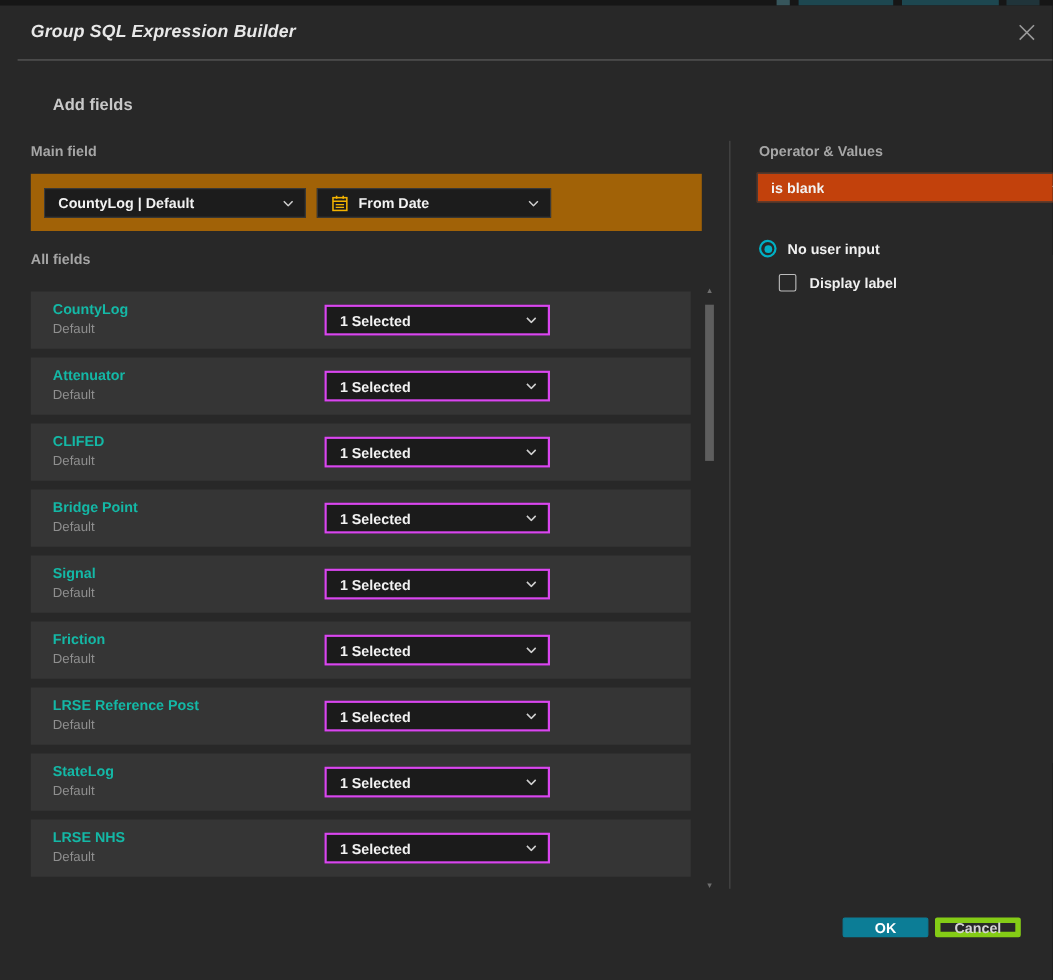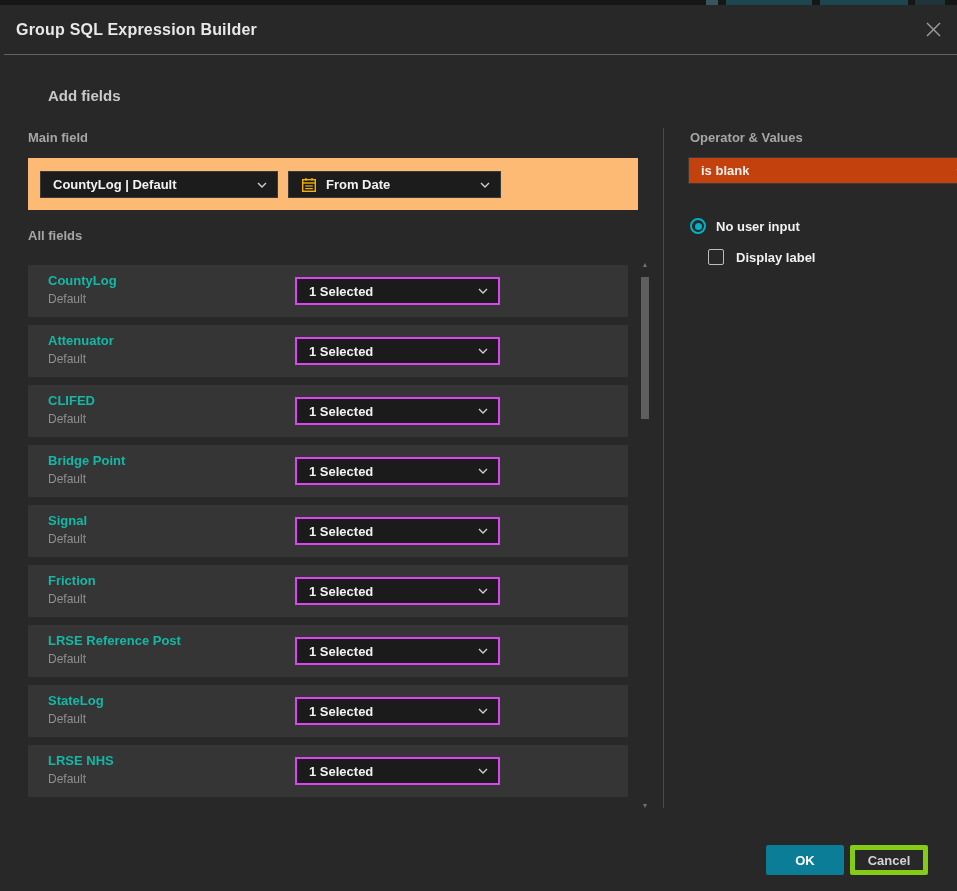--- a/index.html
+++ b/index.html
@@ -13,41 +13,41 @@
   .backdrop-strip{position:absolute;top:0;left:0;width:957px;height:5px;background:#161616;}
   .backdrop-strip .frag{position:absolute;top:0;height:5px;}
   .frag-a{left:706px;width:12px;background:#37565c;}
   .frag-b{left:726px;width:86px;background:#1d4750;}
   .frag-c{left:820px;width:88px;background:#1d4750;}
   .frag-d{left:915px;width:30px;background:#20343a;}
 
   
   .dialog{position:absolute;top:5px;left:0;width:957px;height:886px;background:#282828;}
 
-  .titlebar{position:absolute;top:0;left:4px;right:0;height:49px;border-bottom:1px solid #626262;}
+  .titlebar{position:absolute;top:0;left:16px;right:0;height:49px;border-bottom:1px solid #626262;font-style:italic;}
   .dialog-title{position:absolute;left:12px;top:0;line-height:49px;font-size:16px;font-weight:700;color:#e8e8e8;letter-spacing:.2px;}
   .close-btn{position:absolute;right:14px;top:14px;width:20px;height:20px;cursor:pointer;display:flex;align-items:center;justify-content:center;}
 
   .section-title{position:absolute;left:28px;top:82px;font-size:15px;font-weight:700;color:#c9c9c9;margin-left:20px;}
   .group-label{font-size:13px;font-weight:700;color:#a6a6a6;}
   .lbl-mainfield{position:absolute;left:28px;top:125px;}
   .lbl-allfields{position:absolute;left:28px;top:223px;}
   .lbl-operator{position:absolute;left:690px;top:125px;}
 
   
   .select{
     background:#1c1c1c;border:1px solid #3a3a3a;color:#f2f2f2;
     font-size:13px;font-weight:600;display:flex;align-items:center;
     padding:0 10px 0 12px;box-sizing:border-box;cursor:pointer;
   }
   .select .chev{margin-left:auto;display:flex;align-items:center;}
   .select .txt{white-space:nowrap;overflow:hidden;}
 
   
-  .main-field-band{position:absolute;left:28px;top:153px;width:610px;height:52px;background:#fdba74;text-decoration:underline;}
+  .main-field-band{position:absolute;left:28px;top:153px;width:610px;height:52px;background:#a16207;text-decoration:underline;}
   .sel-layer{position:absolute;left:12px;top:13px;width:238px;height:27px;}
   .sel-field{position:absolute;left:260px;top:13px;width:213px;height:27px;align-items:center;}
   .sel-field .cal{display:flex;align-items:center;margin-right:9px;}
 
   
   .field-row{position:absolute;left:28px;width:600px;height:52px;background:#353535;}
   .field-row .fname{position:absolute;left:20px;top:8px;font-size:13px;font-weight:600;color:#14b8a6;}
   .field-row .fsub{position:absolute;left:20px;top:27px;font-size:12px;color:#8f8f8f;}
   .field-row .select{position:absolute;left:267px;top:12px;width:205px;height:28px;background:#1b1b1b;border:2px solid #d946ef;}
 
@@ -65,22 +65,22 @@
   .sel-operator{position:absolute;left:688px;top:152px;width:289px;height:27px;background:#c2410c;}
   .radio-row{position:absolute;left:690px;top:213px;display:flex;align-items:center;cursor:pointer;}
   .radio{width:12px;height:12px;border-radius:50%;border:2px solid #00b0c4;background:#282828;display:flex;align-items:center;justify-content:center;}
   .radio .dot{width:7px;height:7px;border-radius:50%;background:#00b0c4;}
   .radio-row .rlabel{margin-left:10px;font-size:13px;font-weight:600;color:#f0f0f0;}
   .check-row{position:absolute;left:708px;top:244px;display:flex;align-items:flex-end;cursor:pointer;}
   .checkbox{width:14px;height:14px;border:1px solid #bdbdbd;border-radius:2px;background:transparent;}
   .check-row .clabel{margin-left:12px;font-size:13px;font-weight:600;color:#f0f0f0;}
 
   
-  .btn{position:absolute;top:829px;height:30px;box-sizing:border-box;font-size:13px;font-weight:600;
-       display:flex;align-items:center;justify-content:center;border-radius:2px;cursor:pointer;margin-top:11px;}
+  .btn{position:absolute;top:829px;height:18px;box-sizing:border-box;font-size:13px;font-weight:600;
+       display:flex;align-items:center;justify-content:center;border-radius:2px;cursor:pointer;}
   .btn-ok{left:766px;width:78px;background:#0c7d96;color:#ffffff;border:1px solid #0c7d96;}
   .btn-cancel{left:850px;width:78px;background:transparent;color:#d4d4d4;border:5px solid #84cc16;}
 </style>
 </head>
 <body>
 
 <div class="backdrop-strip">
   <div class="frag frag-a"></div>
   <div class="frag frag-b"></div>
   <div class="frag frag-c"></div>

